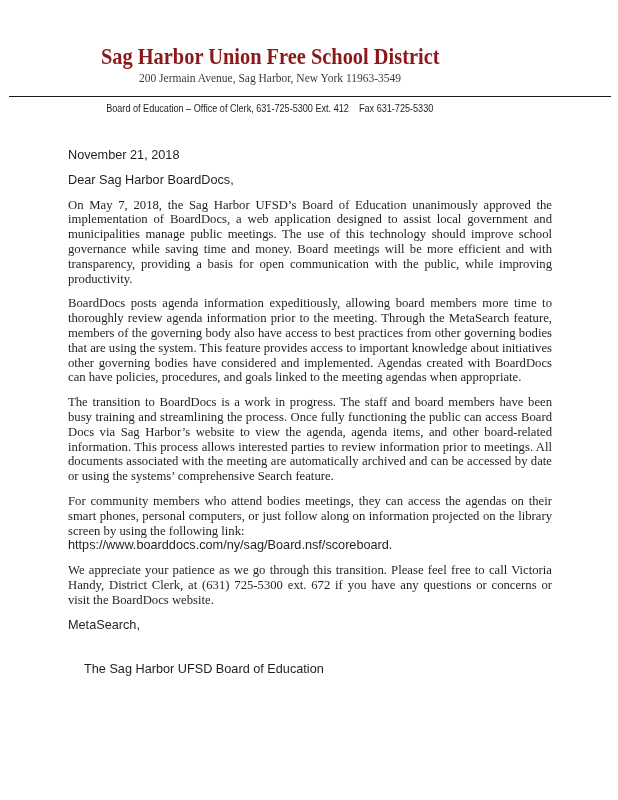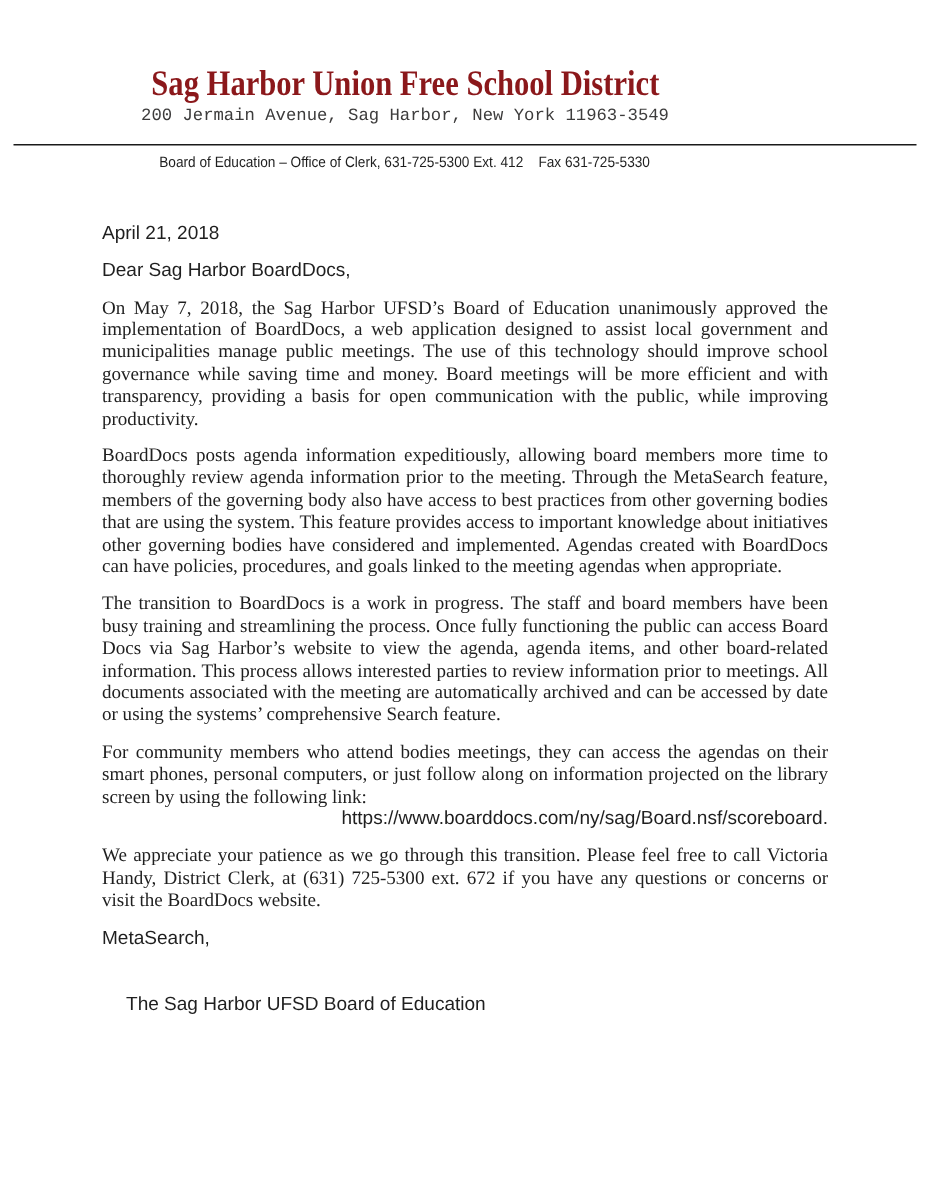--- a/index.html
+++ b/index.html
@@ -39,21 +39,21 @@
     color: var(--accent, #8B181B);
     white-space: nowrap;
   }
   .district-name .scale-x {
     display: inline-block;
     transform: scaleX(0.85);
     transform-origin: 50% 50%;
   }
   .district-address {
     margin-top: 1px;
-    font-family: Liberation Mono, monospace;
+    font-family: Liberation Serif, serif;
     font-size: 11.5px;
     line-height: 14px;
     color: #3d3c3c;
     white-space: nowrap;
   }
   .rule {
     position: absolute;
     top: 96px;
     left: 9px;
     right: 7px;
@@ -94,21 +94,21 @@
   .letter p.paragraph {
     margin: 0 0 10px 0;
     text-align: justify;
     font-family: Liberation Serif, serif;
   }
   .letter p.paragraph.no-gap {
     margin-bottom: 0;
   }
   .letter .link-line {
     margin: 0 0 10px 0;
-    text-align: right;
+    text-align: left;
   }
   .letter .closing {
     margin: 0 0 30px 0;
   }
   .letter .signature {
     margin: 16px;
   }
 </style>
 </head>
 <body>
@@ -122,21 +122,21 @@
     <div class="district-address">200 Jermain Avenue, Sag Harbor, New York 11963-3549</div>
   </div>
 
   <div class="rule"></div>
 
   <div class="office-line">
     <span class="scale-x">Board of Education – Office of Clerk, 631-725-5300 Ext. 412    Fax 631-725-5330</span>
   </div>
 
   <div class="letter">
-    <div class="date">April 21, 2018</div>
+    <div class="date">November 21, 2018</div>
 
     <div class="salutation">Dear Sag Harbor BoardDocs,</div>
 
     <p class="paragraph">On May 7, 2018, the Sag Harbor UFSD’s Board of Education unanimously approved the implementation of BoardDocs, a web application designed to assist local government and municipalities manage public meetings. The use of this technology should improve school governance while saving time and money.  Board meetings will be more efficient and with transparency, providing a basis for open communication with the public, while improving productivity.</p>
 
     <p class="paragraph">BoardDocs posts agenda information expeditiously, allowing board members more time to thoroughly review agenda information prior to the meeting. Through the MetaSearch feature, members of the governing body also have access to best practices from other governing bodies that are using the system. This feature provides access to important knowledge about initiatives other governing bodies have considered and implemented. Agendas created with BoardDocs can have policies, procedures, and goals linked to the meeting agendas when appropriate.</p>
 
     <p class="paragraph">The transition to BoardDocs is a work in progress. The staff and board members have been busy training and streamlining the process. Once fully functioning the public can access Board Docs via Sag Harbor’s website to view the agenda, agenda items, and other board-related information. This process allows interested parties to review information prior to meetings.  All documents associated with the meeting are automatically archived and can be accessed by date or using the systems’ comprehensive Search feature.</p>
 
     <p class="paragraph no-gap">For community members who attend bodies meetings, they can access the agendas on their smart phones, personal computers, or just follow along on information projected on the library screen by using the following link:</p>

